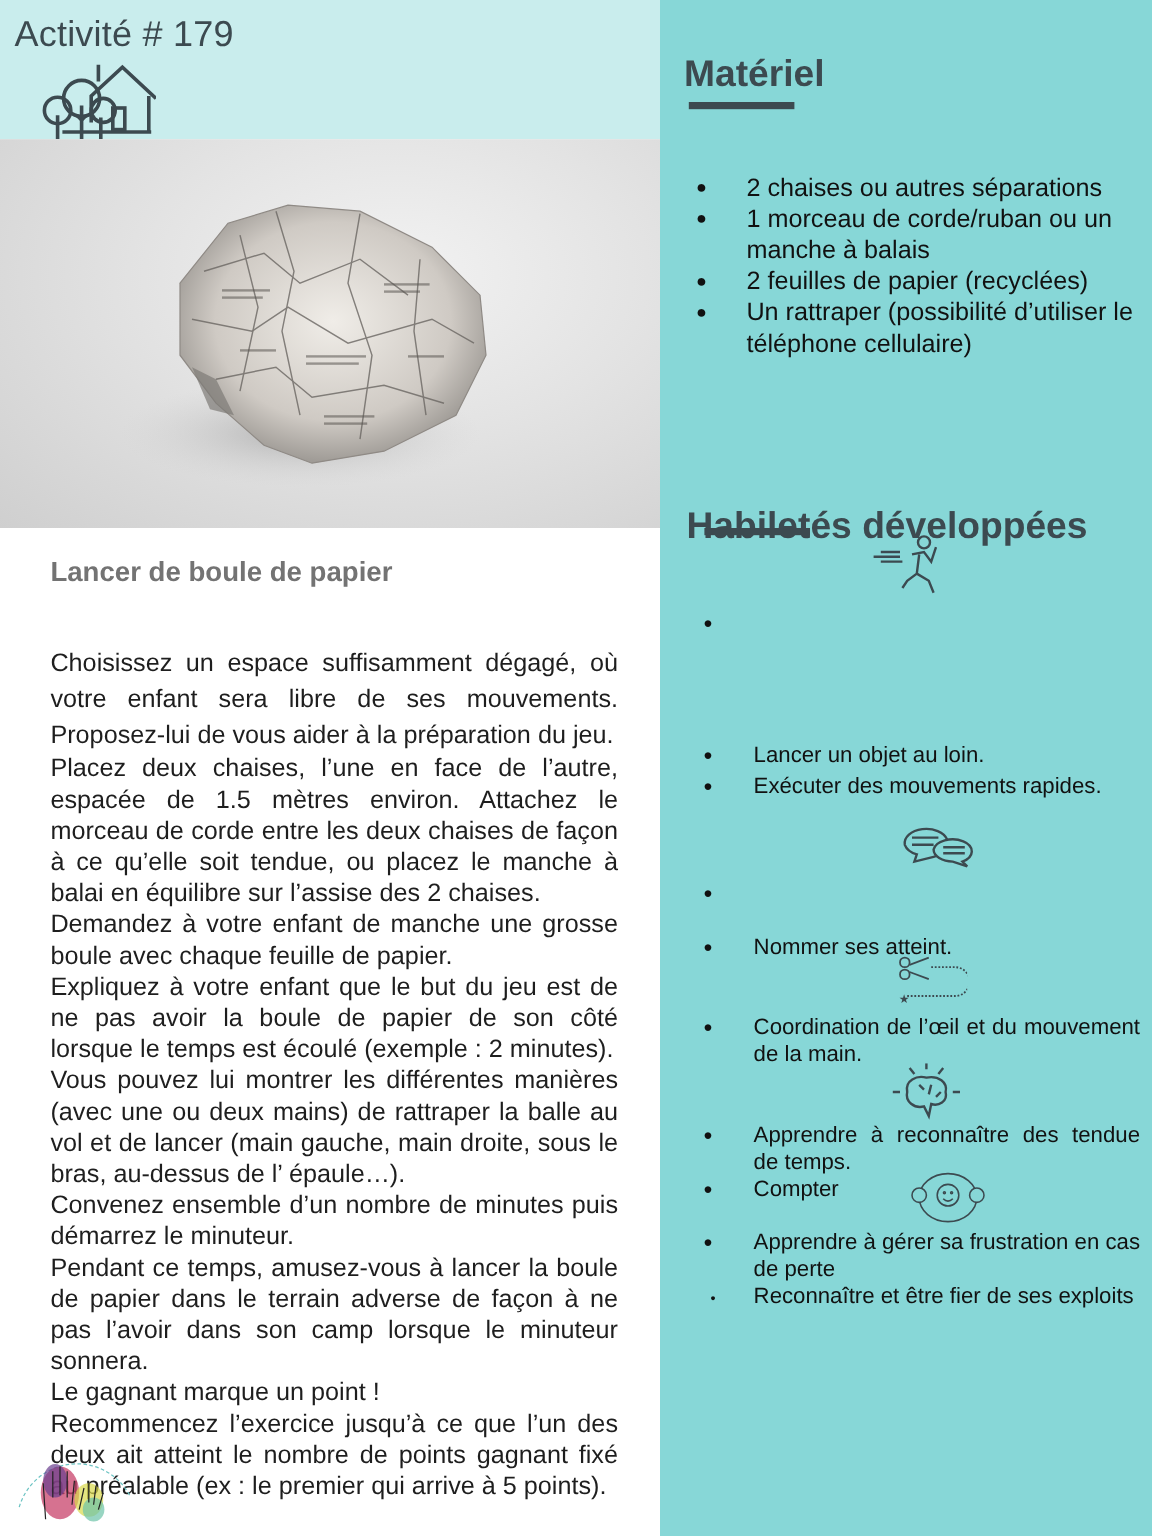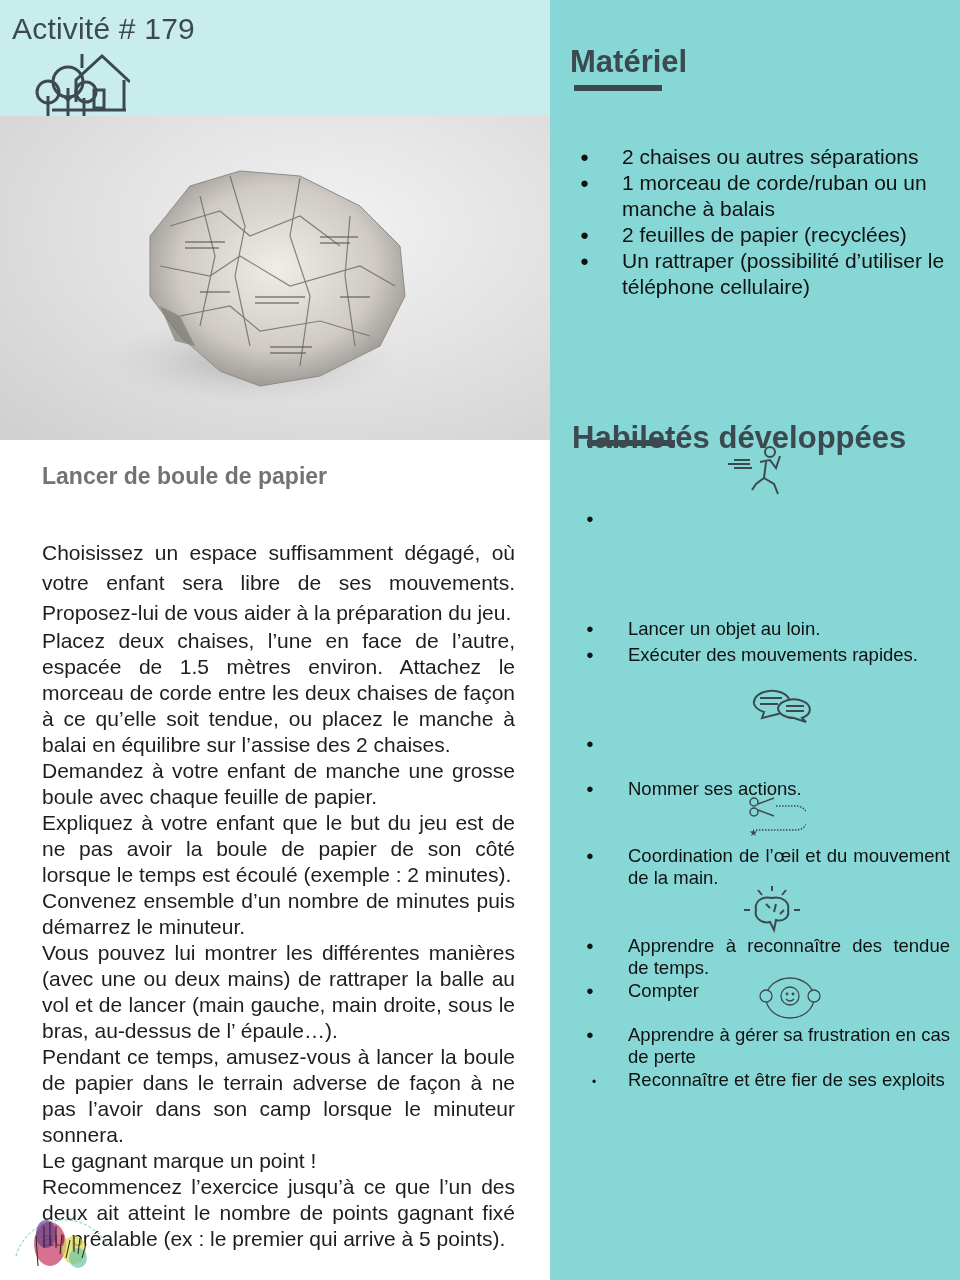--- a/index.html
+++ b/index.html
@@ -98,22 +98,22 @@
     <path d="M160 190 L180 200 L195 230 L175 225 Z" fill="#7e7a76" opacity="0.7"></path>
   </svg>
 </div>
 
 <h2 class="activity-name">Lancer de boule de papier</h2>
 <div class="body-text">
   <p class="loose">Choisissez un espace suffisamment dégagé, où votre enfant sera libre de ses mouvements. Proposez-lui de vous aider à la préparation du jeu.</p>
   <p>Placez deux chaises, l’une en face de l’autre, espacée de 1.5 mètres environ. Attachez le morceau de corde entre les deux chaises de façon à ce qu’elle soit tendue, ou placez le manche à balai en équilibre sur l’assise des 2 chaises.</p>
   <p>Demandez à votre enfant de manche une grosse boule avec chaque feuille de papier.</p>
   <p>Expliquez à votre enfant que le but du jeu est de ne pas avoir la boule de papier de son côté lorsque le temps est écoulé (exemple : 2 minutes).</p>
+  <p>Vous pouvez lui montrer les différentes manières (avec une ou deux mains) de rattraper la balle au vol et de lancer (main gauche, main droite, sous le bras, au-dessus de l’ épaule…).</p>
   <p>Convenez ensemble d’un nombre de minutes puis démarrez le minuteur.</p>
-  <p>Vous pouvez lui montrer les différentes manières (avec une ou deux mains) de rattraper la balle au vol et de lancer (main gauche, main droite, sous le bras, au-dessus de l’ épaule…).</p>
   <p>Pendant ce temps, amusez-vous à lancer la boule de papier dans le terrain adverse de façon à ne pas l’avoir dans son camp lorsque le minuteur sonnera.</p>
   <p>Le gagnant marque un point !</p>
   <p>Recommencez l’exercice jusqu’à ce que l’un des deux ait atteint le nombre de points gagnant fixé au préalable (ex : le premier qui arrive à 5 points).</p>
 </div>
 
 <svg class="logo" viewBox="0 0 110 80">
   <path d="M8 60 A50 50 0 0 1 100 50" fill="none" stroke="#6cc3c3" stroke-width="1" stroke-dasharray="3 2"></path>
   <ellipse cx="42" cy="48" rx="16" ry="22" fill="#c8436b" opacity="0.75"></ellipse>
   <ellipse cx="38" cy="38" rx="10" ry="14" fill="#6a3f8f" opacity="0.7"></ellipse>
   <ellipse cx="66" cy="54" rx="12" ry="14" fill="#d8d84a" opacity="0.7"></ellipse>
@@ -166,21 +166,21 @@
   <path d="M30 24 A16 10 0 1 1 54 34 L58 38 L46 34 A16 10 0 0 1 30 24 Z" fill="#87d7d7"></path>
   <line x1="38" y1="22" x2="56" y2="22"></line>
     <line x1="38" y1="27" x2="56" y2="27"></line>
 </svg>
 
 <div class="skill" style="top:733px;">
   <span class="bullet">●</span>
 </div>
 <div class="skill" style="top:778px;">
   <span class="bullet">●</span>
-  <span class="txt">Nommer ses actions.</span>
+  <span class="txt">Nommer ses atteint.</span>
 </div>
 
 <svg class="icon" style="left:746px; top:796px;" width="60" height="42" viewBox="0 0 60 42" fill="none" stroke="#3c4a50" stroke-width="1.5">
   <circle cx="8" cy="6" r="4"></circle>
     <circle cx="8" cy="16" r="4"></circle>
   <line x1="12" y1="8" x2="28" y2="2"></line>
     <line x1="12" y1="14" x2="28" y2="20"></line>
   <path d="M30 10 L50 10 A10 10 0 0 1 50 34 L10 34" stroke-dasharray="1.5 1.5"></path>
   <text x="3" y="40" font-size="10" fill="#3c4a50" stroke="none">★</text>
 </svg>

